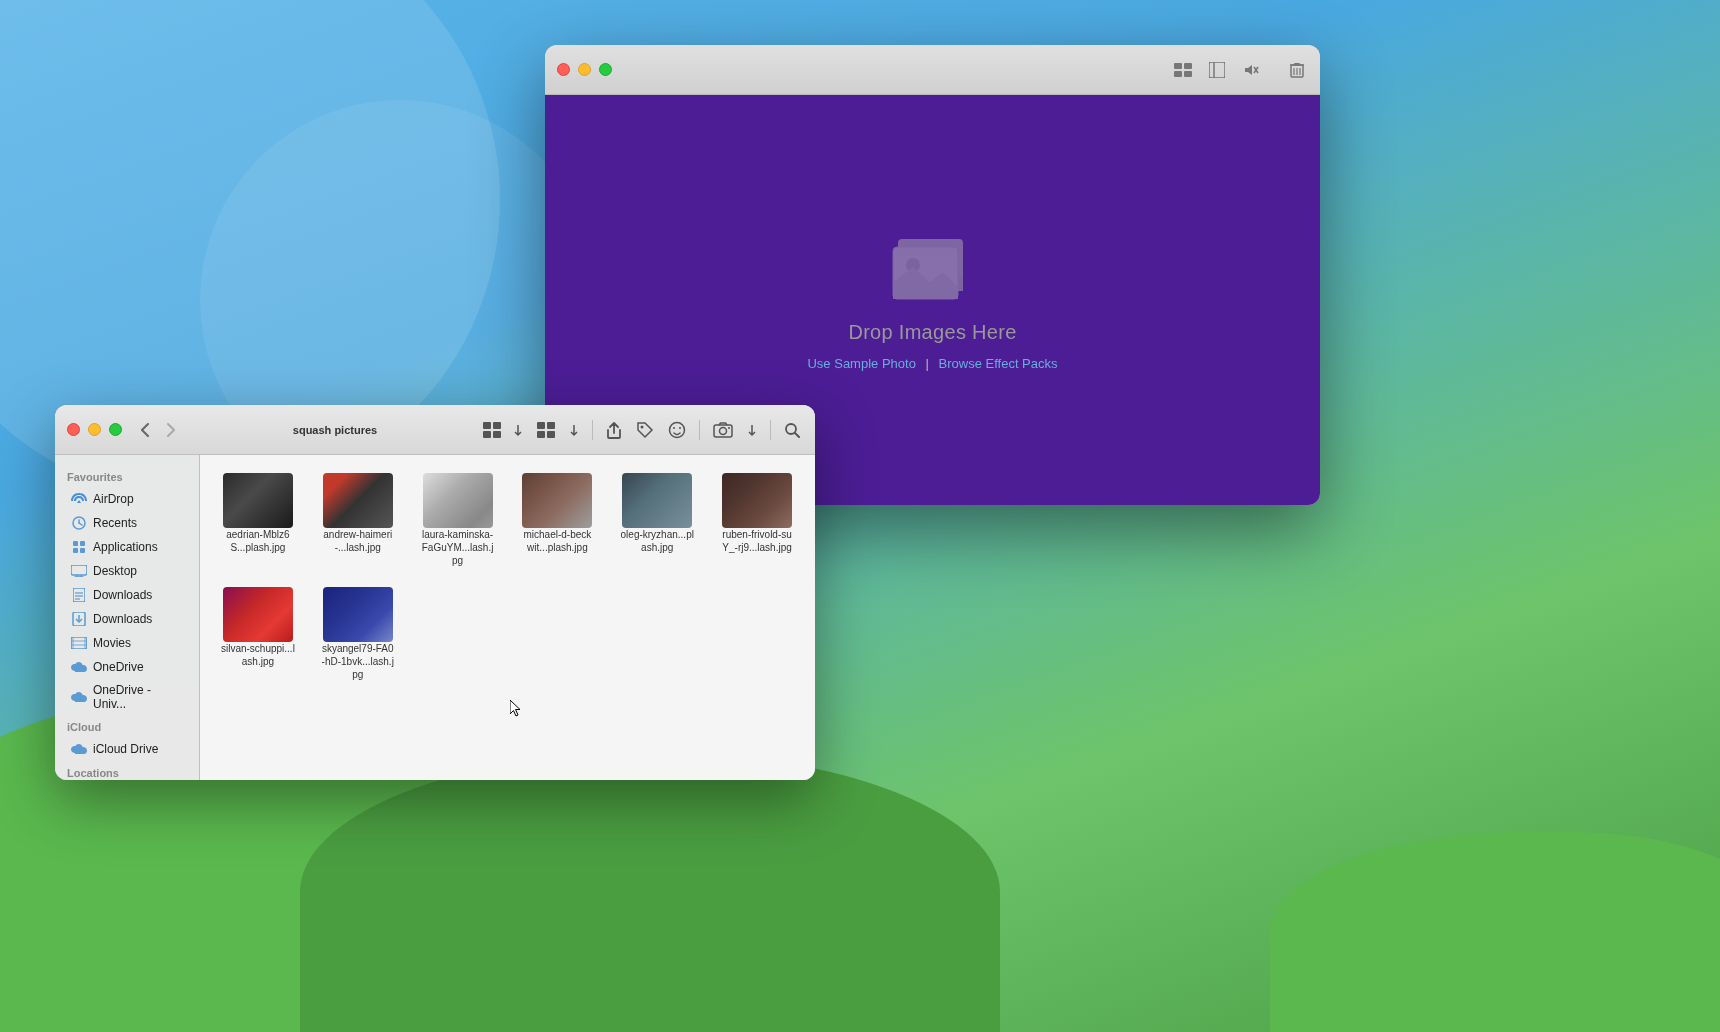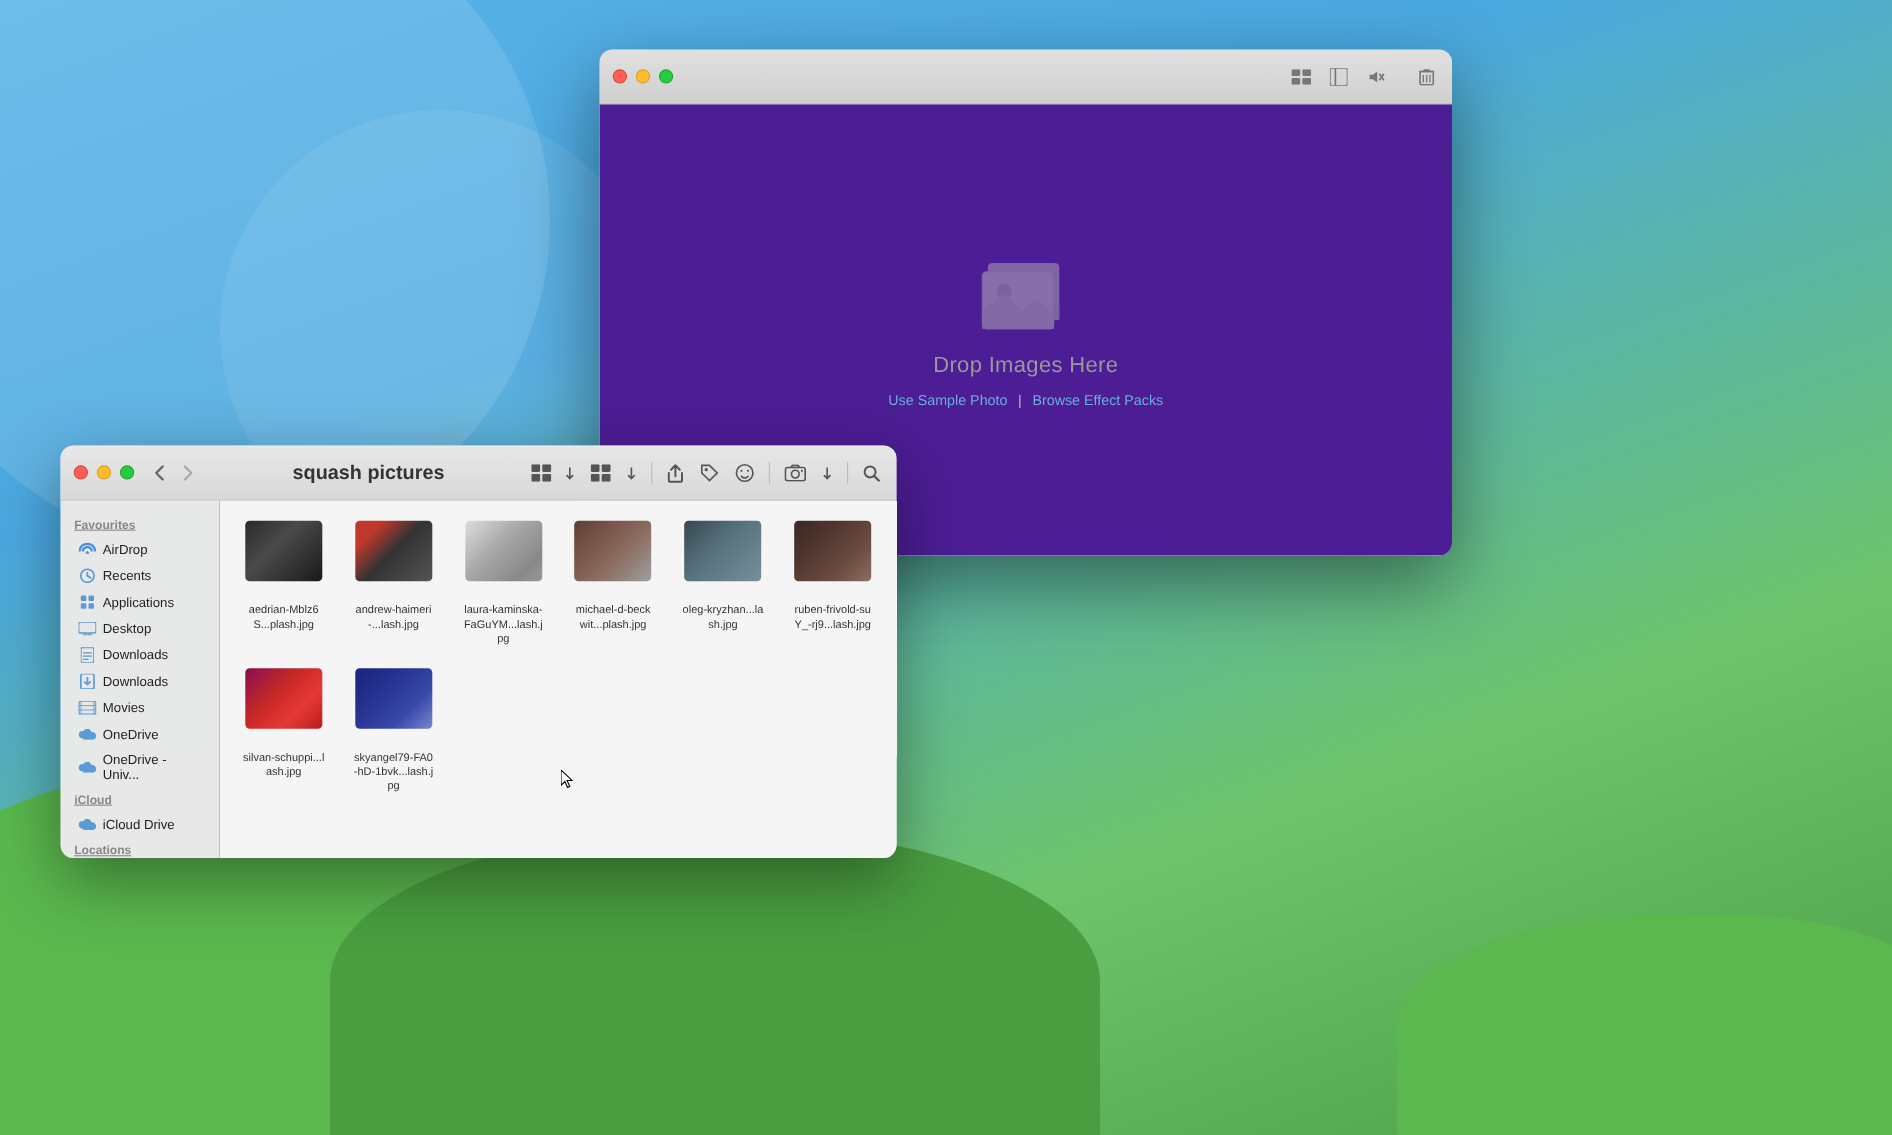--- a/index.html
+++ b/index.html
@@ -101,21 +101,21 @@
       display: flex;
       align-items: center;
       justify-content: center;
       cursor: pointer;
       color: #666;
       font-size: 16px;
       border-radius: 4px;
     }
 
     .finder-title {
-      font-size: 18px;
+      font-size: 11px;
       font-weight: 600;
       color: #333;
       flex: 1;
       text-align: center;
     }
 
     .toolbar-right {
       display: flex;
       gap: 8px;
       align-items: center;
@@ -147,21 +147,20 @@
       flex-shrink: 0;
     }
 
     .sidebar-section-label {
       font-size: 11px;
       font-weight: 700;
       color: #888;
       padding: 6px 12px 4px;
       text-transform: none;
       letter-spacing: 0;
-      text-decoration: underline;
     }
 
     .sidebar-item {
       display: flex;
       align-items: center;
       gap: 6px;
       padding: 4px 12px;
       cursor: pointer;
       border-radius: 6px;
       margin: 0 4px;
@@ -190,21 +189,21 @@
     .files-grid {
       display: grid;
       grid-template-columns: repeat(6, 1fr);
       gap: 8px;
     }
 
     .file-item {
       display: flex;
       flex-direction: column;
       align-items: center;
-      gap: 20px;
+      gap: 0;
       padding: 6px 4px;
       border-radius: 6px;
       cursor: pointer;
     }
 
     .file-thumb {
       width: 70px;
       height: 55px;
       border-radius: 4px;
       overflow: hidden;
@@ -672,21 +671,21 @@
           <div class="file-thumb thumb-5">
             <div class="thumb-inner"></div>
           </div>
           <div class="file-name">michael-d-beckwit...plash.jpg</div>
         </div>
 
         <div class="file-item">
           <div class="file-thumb thumb-6">
             <div class="thumb-inner"></div>
           </div>
-          <div class="file-name">oleg-kryzhan...lash.jpg</div>
+          <div class="file-name">oleg-kryzhan...plash.jpg</div>
         </div>
 
 
         <div class="file-item">
           <div class="file-thumb thumb-8">
             <div class="thumb-inner"></div>
           </div>
           <div class="file-name">ruben-frivold-suY_-rj9...lash.jpg</div>
         </div>
 

